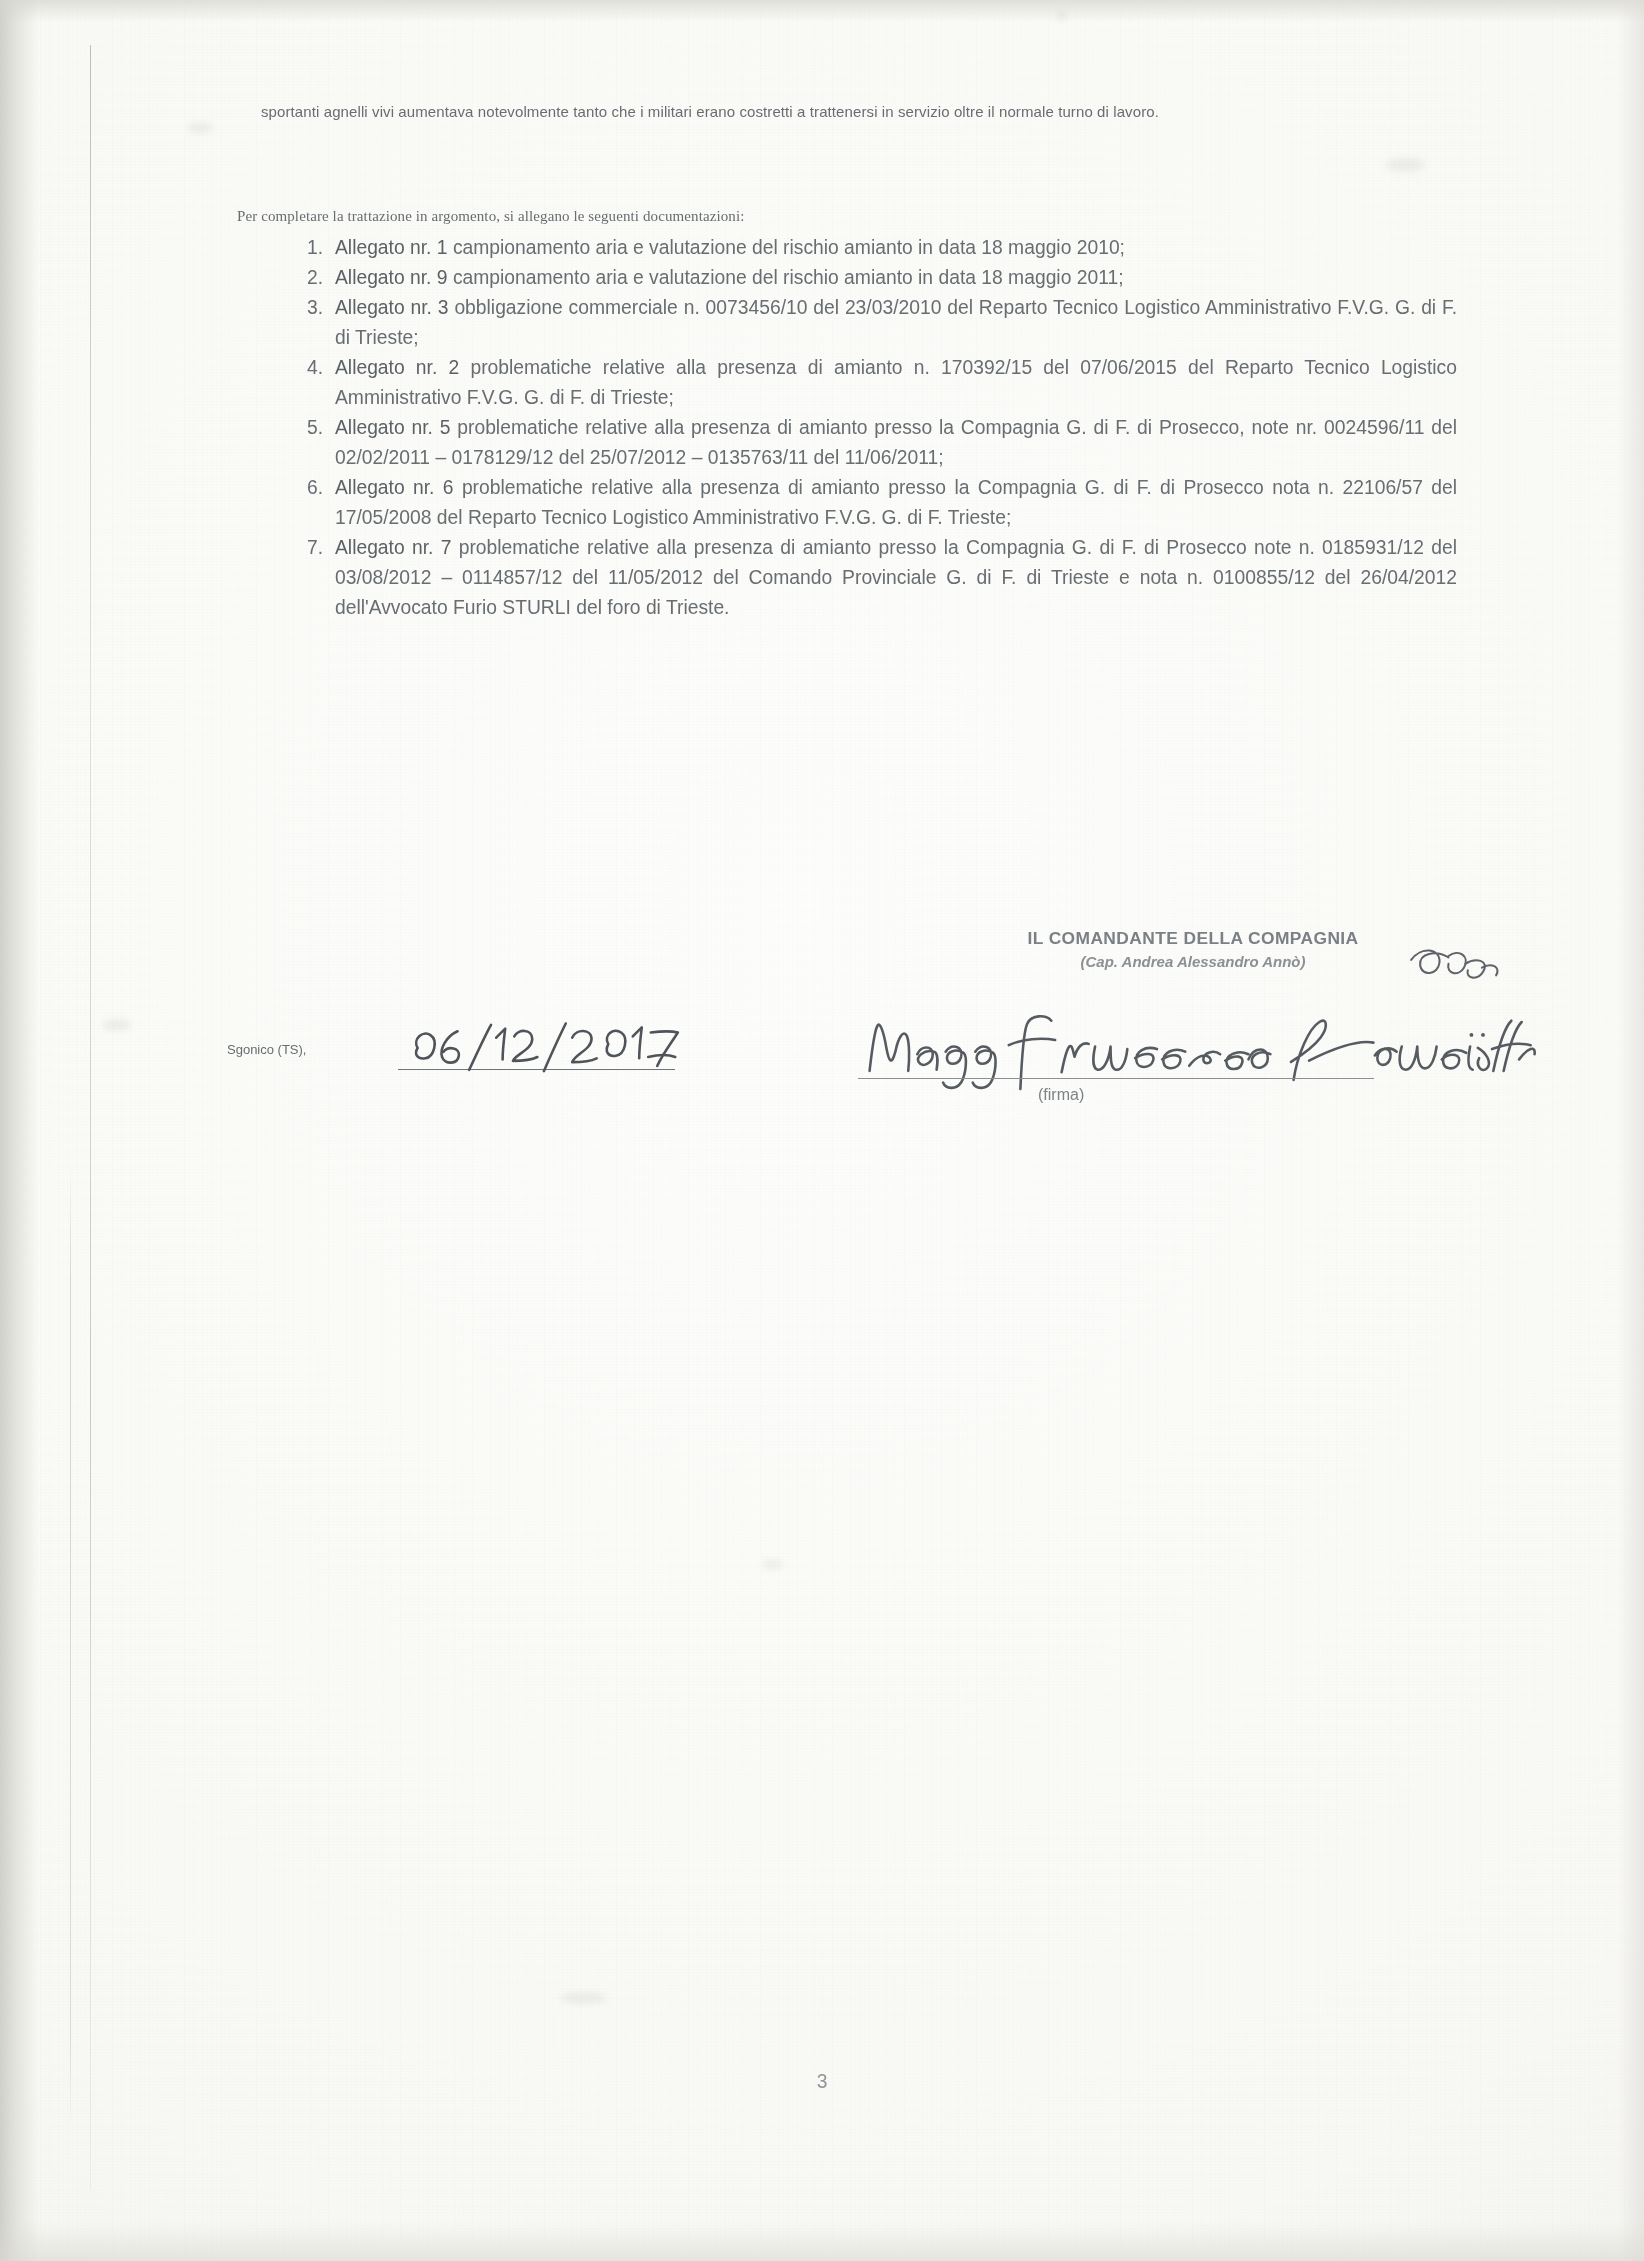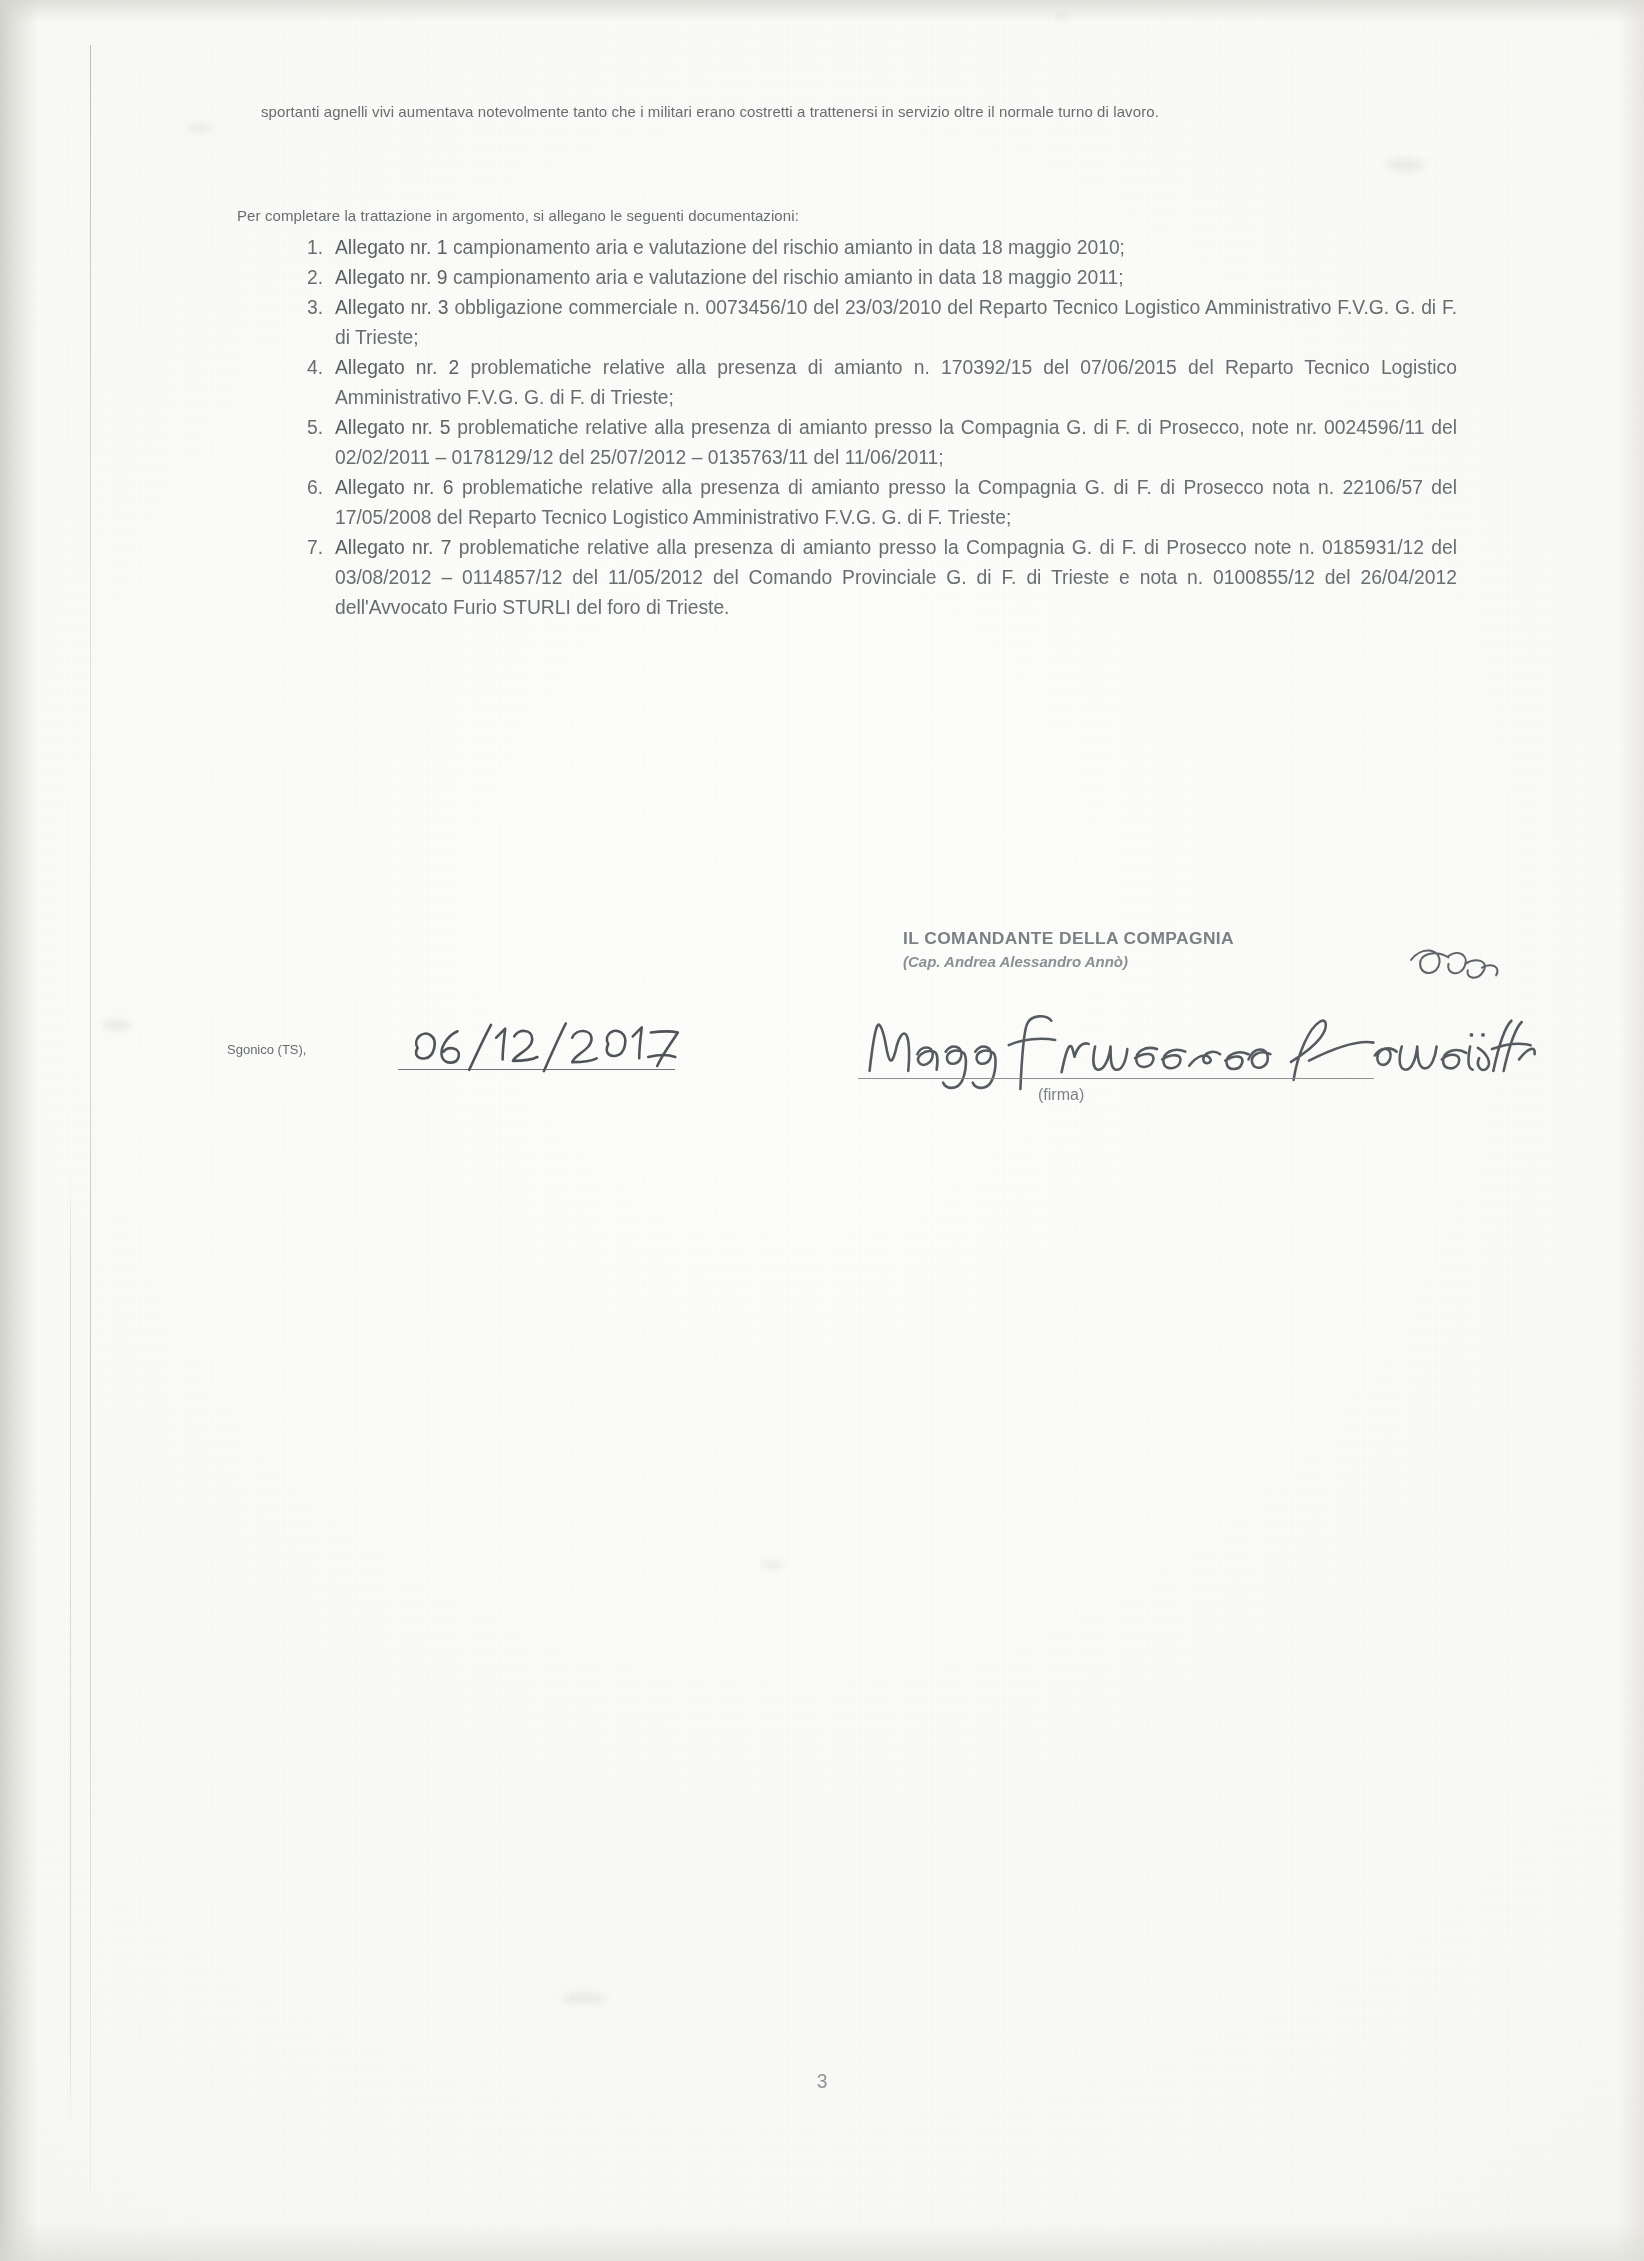--- a/index.html
+++ b/index.html
@@ -93,20 +93,21 @@
   #para-top {
     left: 261px;
     top: 97px;
     width: 1135px;
     text-align: justify;
   }
   #para-intro {
     left: 237px;
     top: 201px;
     width: 1161px;
+    font-family: Liberation Serif, serif;
   }
 
   ol#allegati {
     position: absolute;
     left: 277px;
     top: 233px;
     width: 1122px;
     margin: 0;
     padding: 0 0 0 58px;
     list-style: none;
@@ -134,21 +135,21 @@
     font-weight: normal;
     color: #5b6165;
   }
 
   
   #sig-area {
     position: absolute;
     left: 903px;
     top: 928px;
     width: 580px;
-    text-align: left;
+    text-align: center;
   }
   #sig-title {
     font-size: 17.4px;
     font-weight: bold;
     color: #7b8085;
     letter-spacing: 0.4px;
     white-space: nowrap;
   }
   #sig-sub {
     font-size: 15px;

